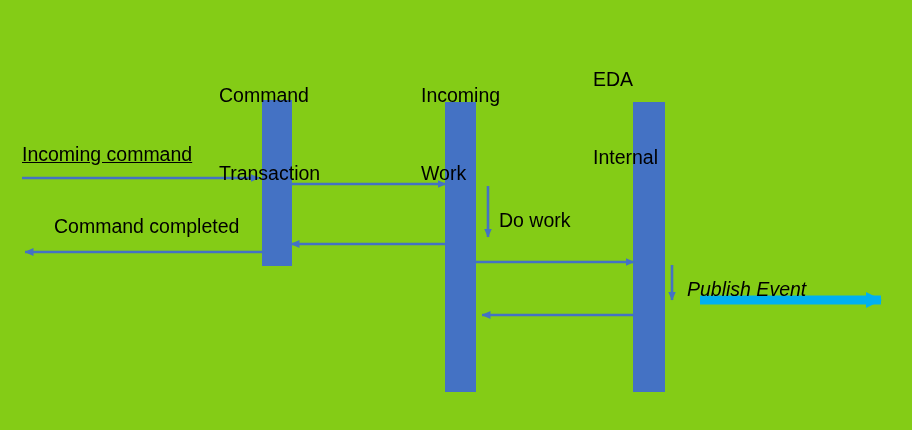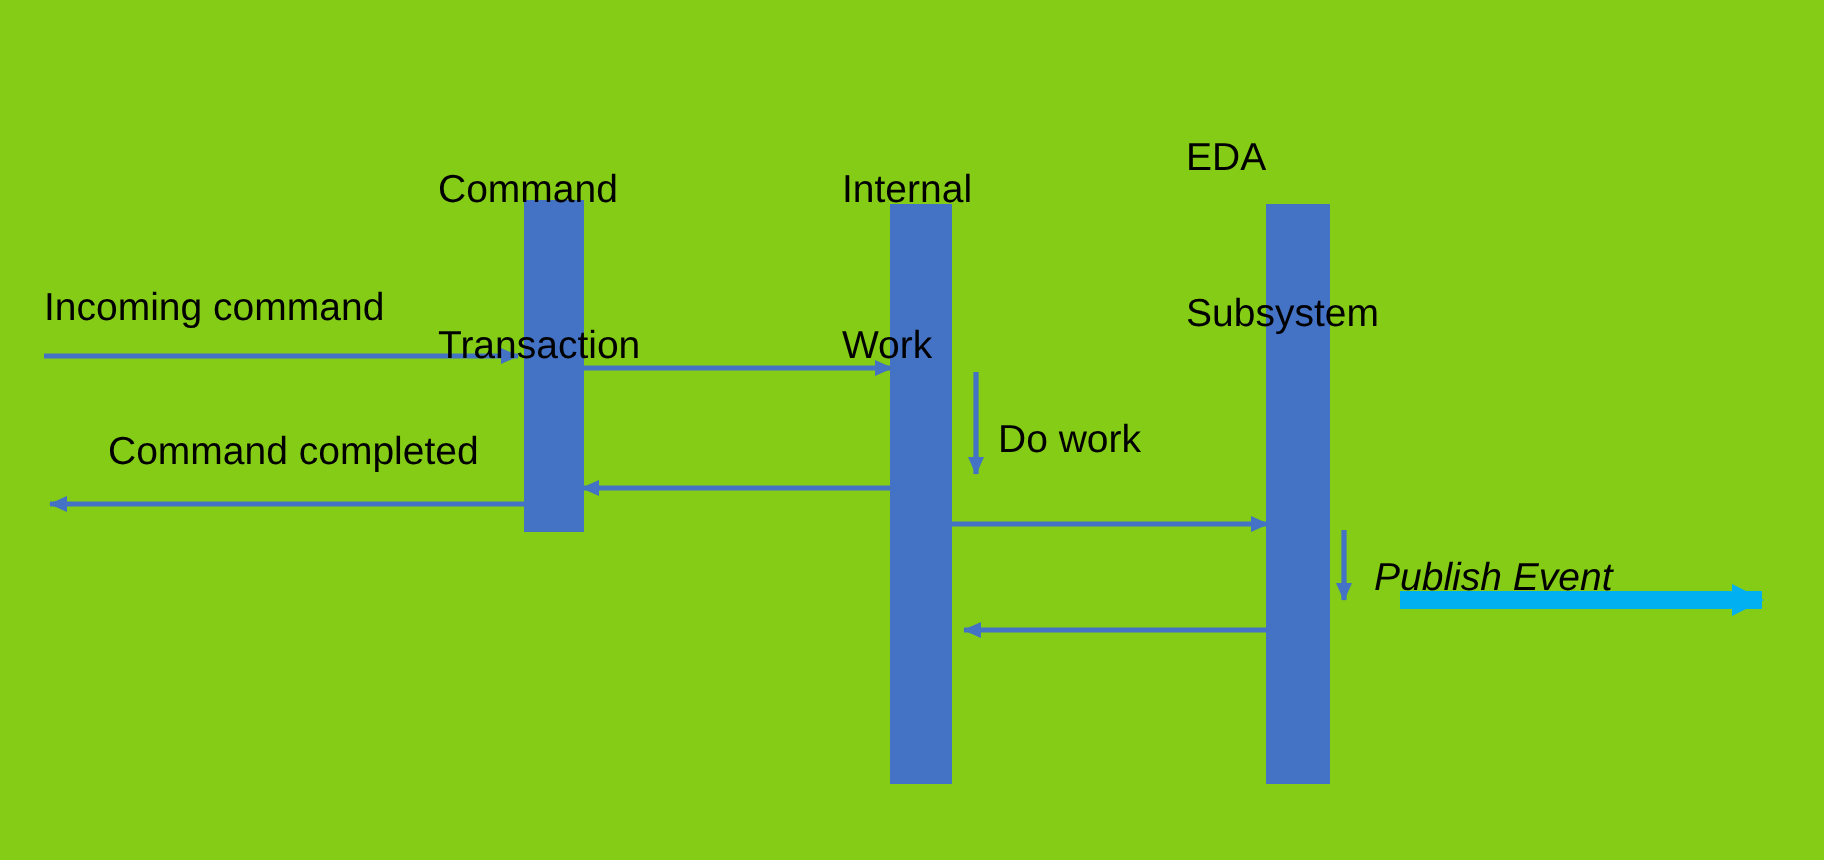--- a/index.html
+++ b/index.html
@@ -86,30 +86,30 @@
       <line x1="700" y1="300" x2="881" y2="300" stroke="#00B0F0" stroke-width="9" marker-end="url(#arrow-cyan-right)"></line>
     </g>
   </svg>
 
   <div class="lifeline-title" style="left:219px; top:30px;">
     <div>Command</div>
     <div>Transaction</div>
   </div>
 
   <div class="lifeline-title" style="left:421px; top:30px;">
-    <div>Internal</div>
+    <div>Incoming</div>
     <div>Work</div>
   </div>
 
   <div class="lifeline-title" style="left:593px; top:14px;">
     <div>EDA</div>
-    <div>Subsystem</div>
+    <div>Internal</div>
   </div>
 
-  <div class="msg-label" style="left:22px; top:142px;">Incoming command</div>
+  <div class="msg-label" style="left:22px; top:142px;text-decoration:underline;">Incoming command</div>
 
   <div class="msg-label" style="left:499px; top:208px;">Do work</div>
 
   <div class="msg-label" style="left:22px; top:214px;margin-left:32px;">Command completed</div>
 
   <div class="msg-label" style="left:687px; top:277px;font-style:italic;">Publish Event</div>
 
 </div>
 
 </body></html>

